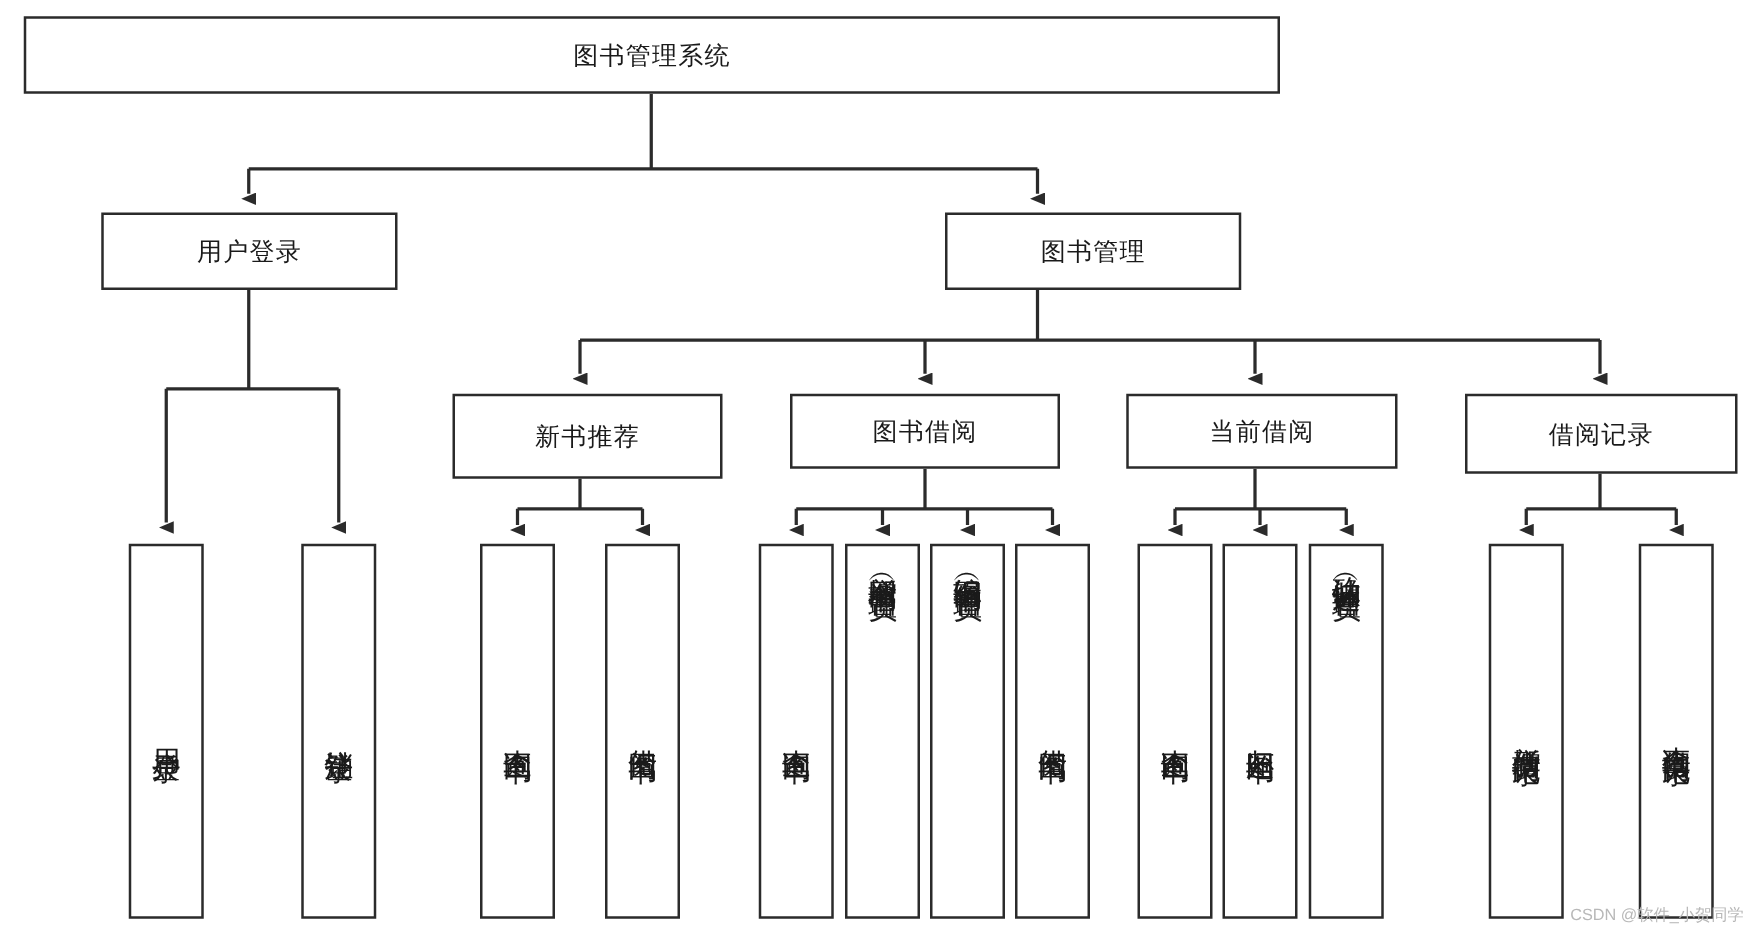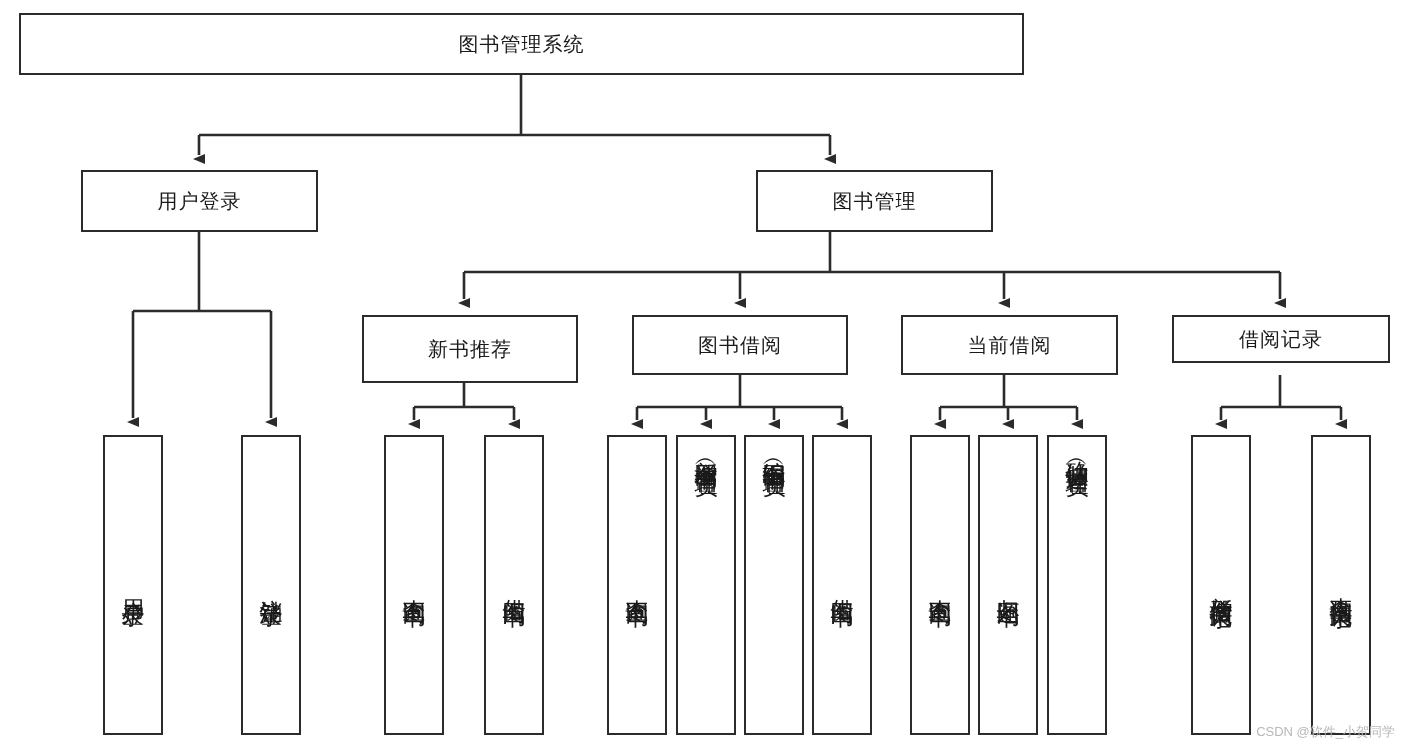--- a/index.html
+++ b/index.html
@@ -129,21 +129,21 @@
 
   <div class="node h" style="left:362px; top:315px; width:216px; height:68px;">
     <span>新书推荐</span>
   </div>
   <div class="node h" style="left:901px; top:315px; width:217px; height:60px;">
     <span>当前借阅</span>
   </div>
   <div class="node h" style="left:632px; top:315px; width:216px; height:60px;">
     <span>图书借阅</span>
   </div>
-  <div class="node h" style="left:1172px; top:315px; width:218px; height:48px;">
+  <div class="node h" style="left:1172px; top:315px; width:218px; height:64px;">
     <span>借阅记录</span>
   </div>
 
   <div class="node v center" style="left:103px; top:435px; width:60px; height:300px;">
     <span>用户登录</span>
   </div>
   <div class="node v center" style="left:241px; top:435px; width:60px; height:300px;">
     <span>注销登录</span>
   </div>
 

